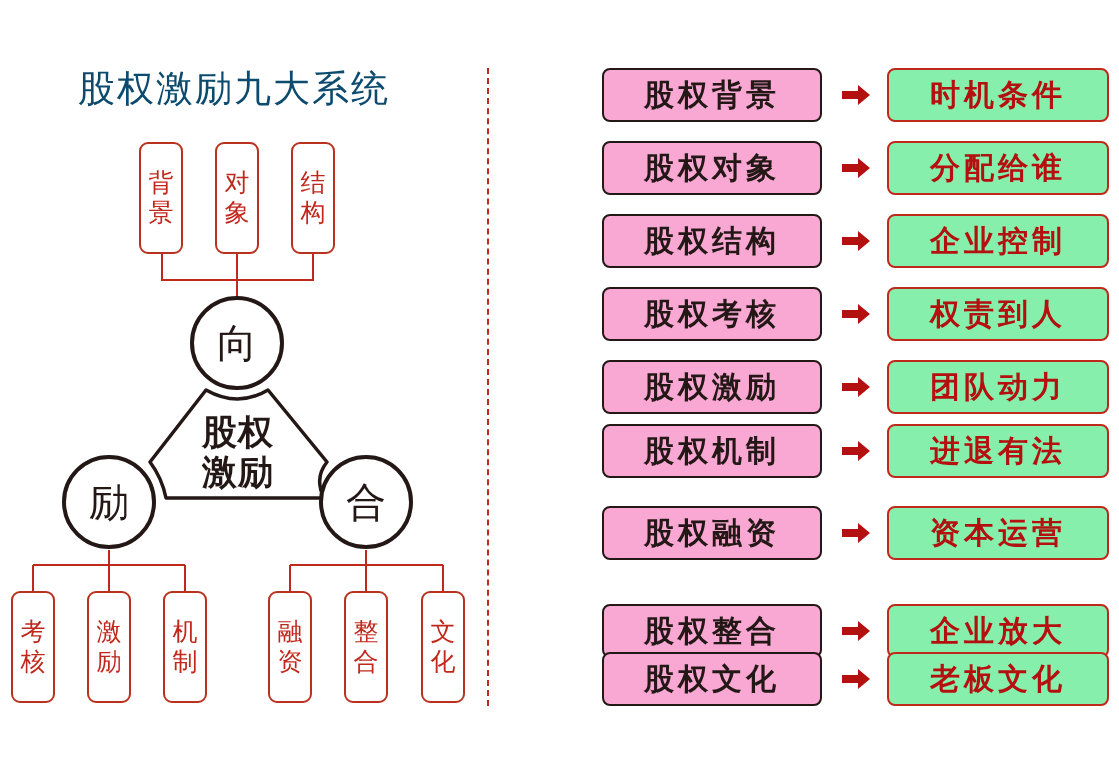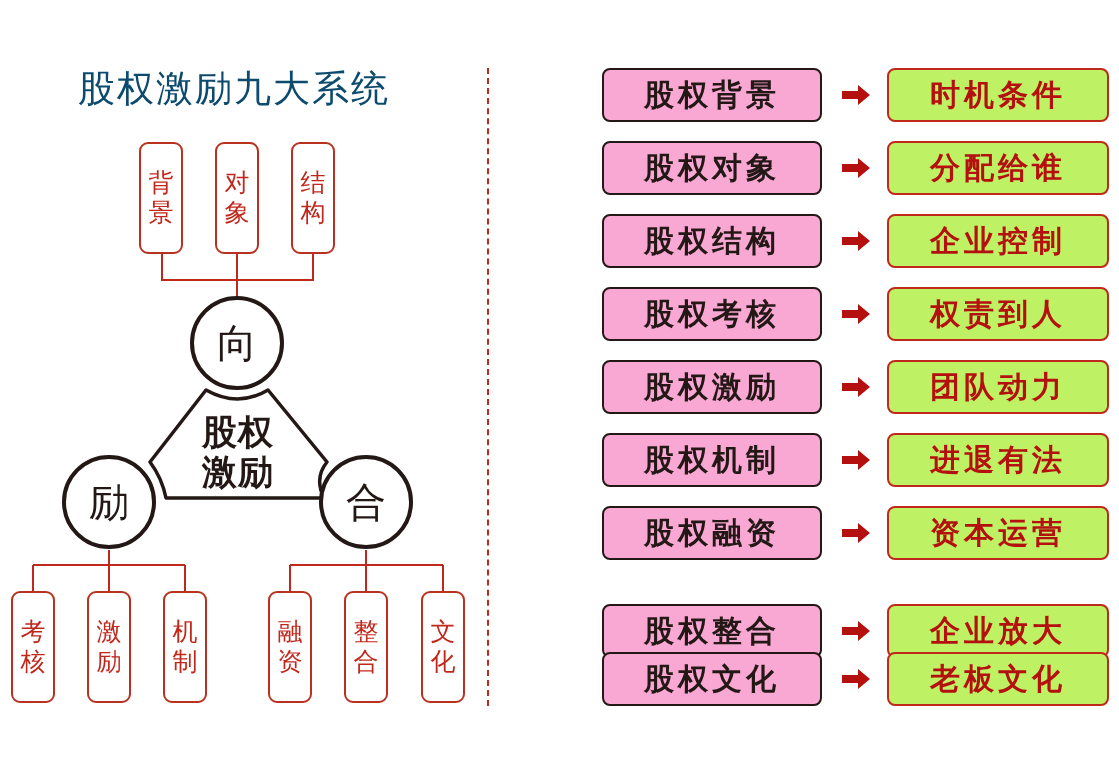--- a/index.html
+++ b/index.html
@@ -52,21 +52,21 @@
       border: 2px solid #231815; border-radius: 8px; background: #f9a8d4;
       display: flex; align-items: center; justify-content: center;
       font-size: 30px; font-weight: bold; color: #231815; letter-spacing: 4px;
       font-family: "DejaVu Sans", sans-serif;
     }
     .arrow {
       position: absolute; left: 240px; top: 17px; width: 28px; height: 20px;
     }
     .rbox {
       position: absolute; left: 285px; top: 0; width: 222px; height: 54px;
-      border: 2px solid #c0281c; border-radius: 8px; background: #bef264;
+      border: 2px solid #c0281c; border-radius: 8px; background: #86efac;
       display: flex; align-items: center; justify-content: center;
       font-size: 30px; font-weight: bold; color: #b3100f; letter-spacing: 4px;
       font-family: "DejaVu Sans", sans-serif;
     }
   </style>
 </head>
 <body>
 
 <div class="title">股权激励九大系统</div>
 
@@ -175,21 +175,21 @@
       </svg>
       <div class="rbox">权责到人</div>
     </div>
     <div class="row" style="top: 360px; padding-left: 35px;">
       <div class="lbox">股权激励</div>
       <svg class="arrow" viewBox="0 0 28 20">
         <path d="M0 6 H16 V0 L28 10 L16 20 V14 H0 Z" fill="#b3100f"></path>
       </svg>
       <div class="rbox">团队动力</div>
     </div>
-    <div class="row" style="top: 433px;">
+    <div class="row" style="top: 424px;">
       <div class="lbox">股权机制</div>
       <svg class="arrow" viewBox="0 0 28 20">
         <path d="M0 6 H16 V0 L28 10 L16 20 V14 H0 Z" fill="#b3100f"></path>
       </svg>
       <div class="rbox">进退有法</div>
     </div>
     <div class="row" style="top: 506px;">
       <div class="lbox">股权融资</div>
       <svg class="arrow" viewBox="0 0 28 20">
         <path d="M0 6 H16 V0 L28 10 L16 20 V14 H0 Z" fill="#b3100f"></path>

